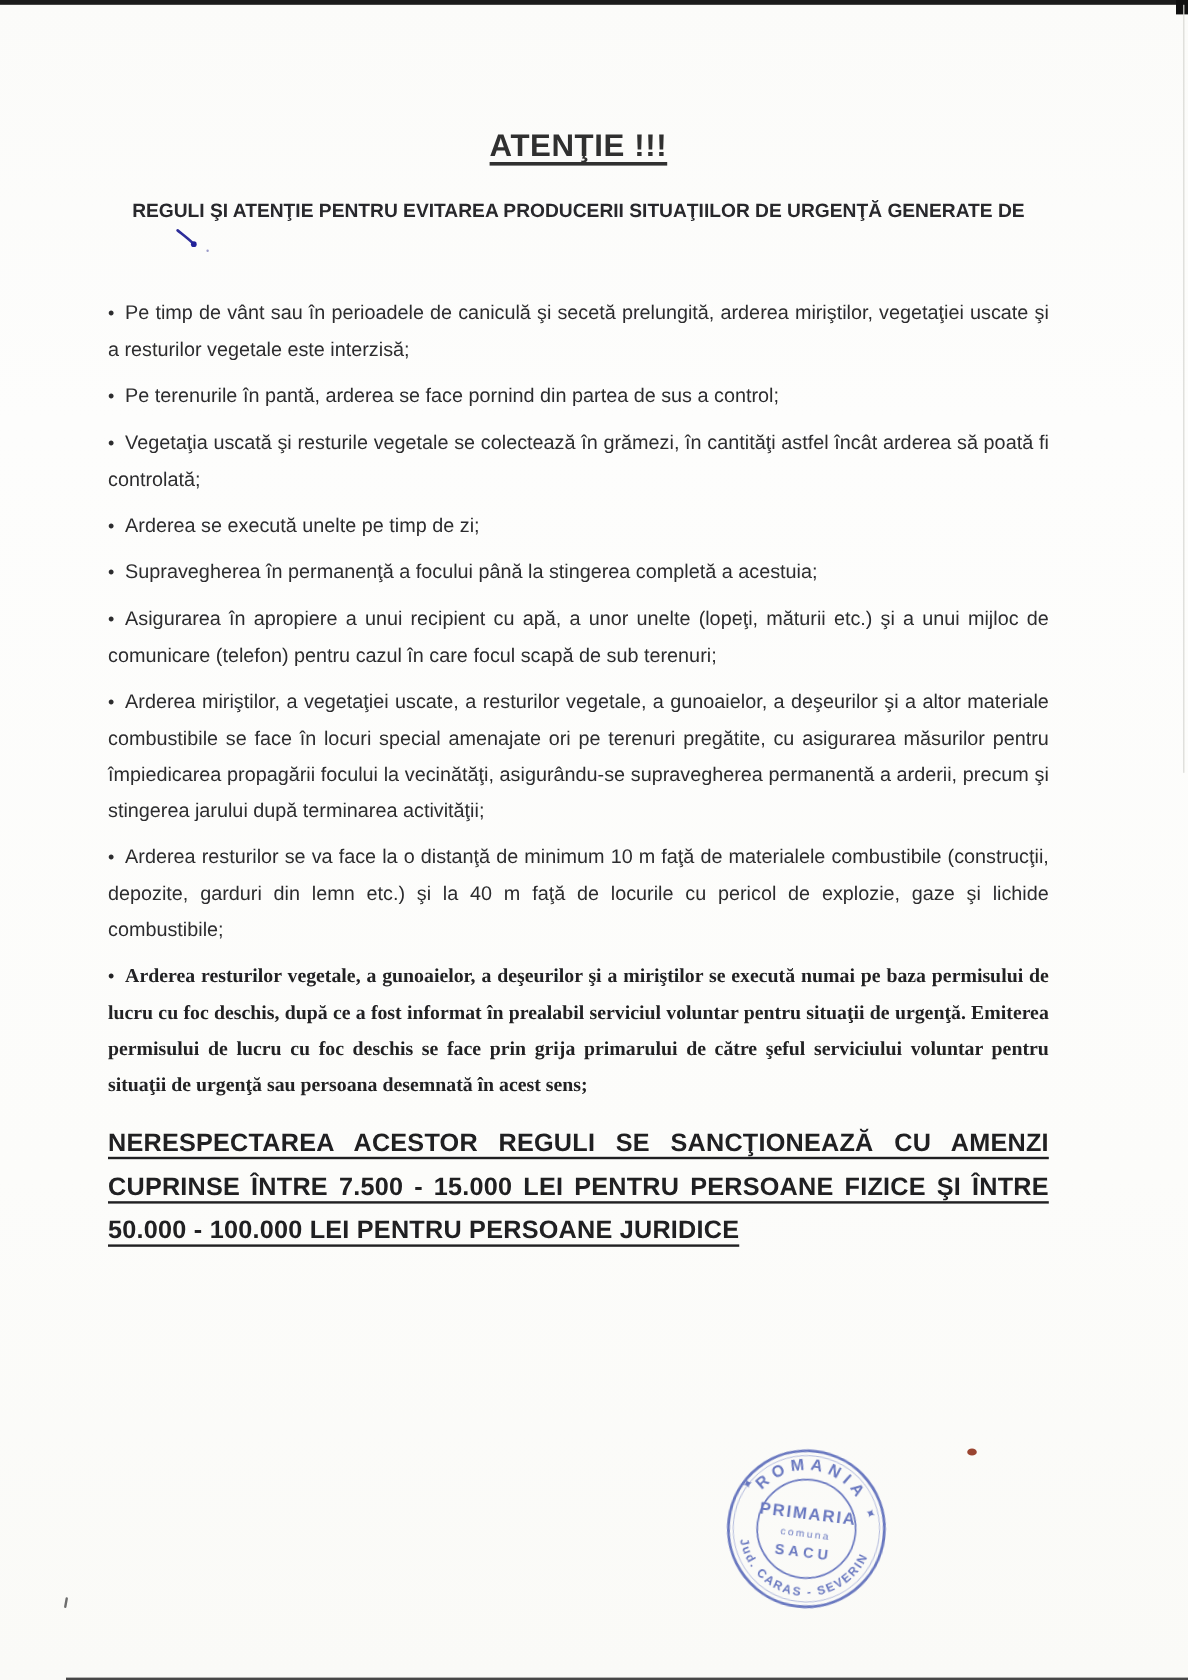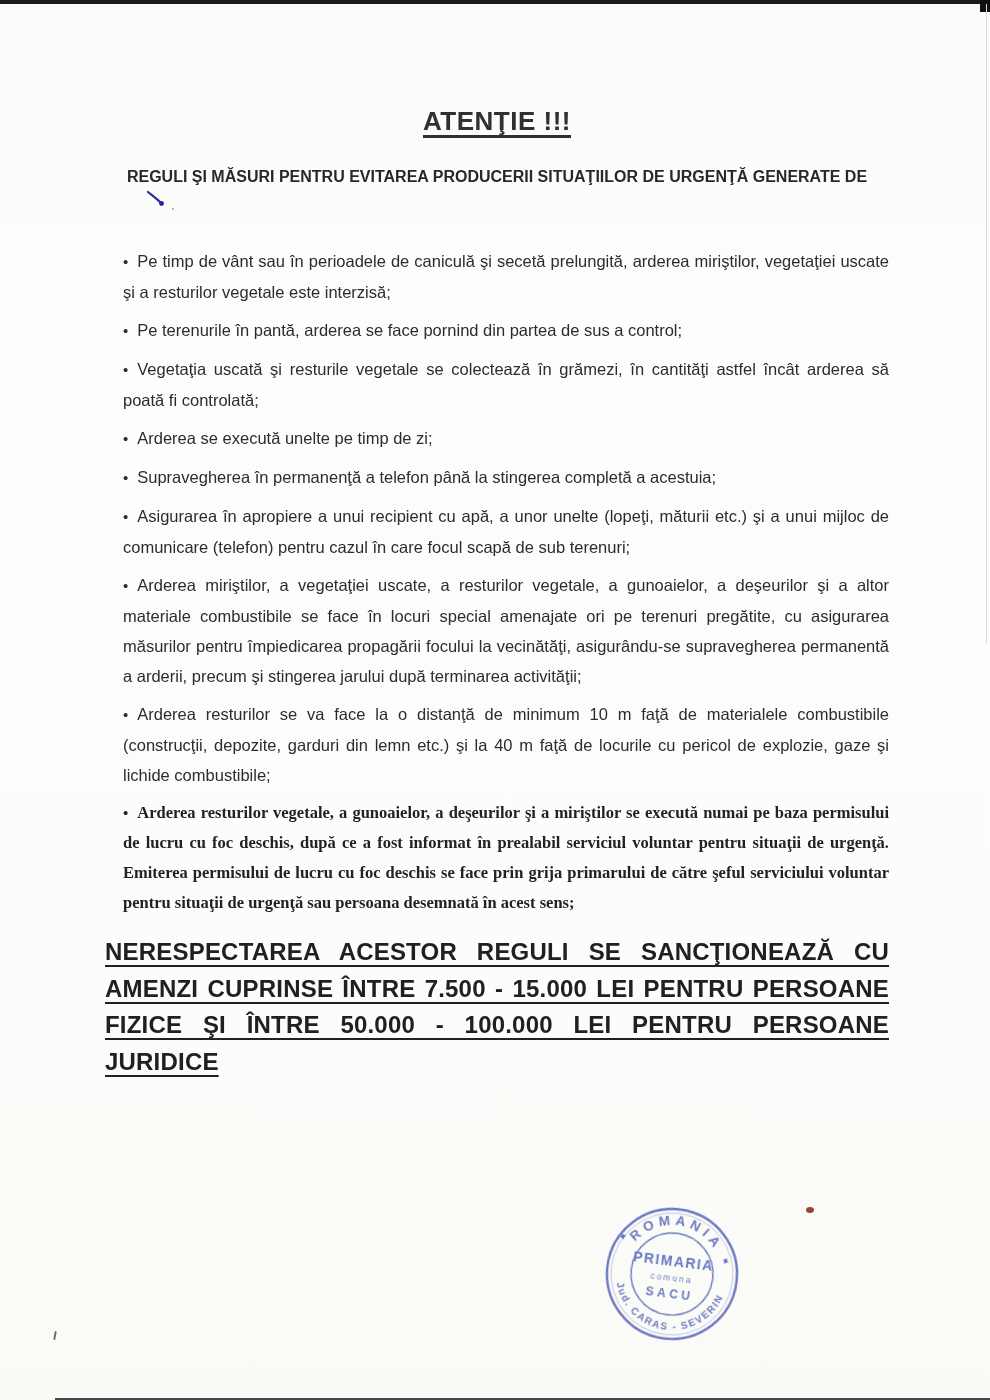--- a/index.html
+++ b/index.html
@@ -14,43 +14,42 @@
     background: linear-gradient(180deg, #fbfbf9 0%, #fdfdfc 25%, #fcfcfa 70%, #fafaf7 100%);
     color: #272727;
   }
 
   
   .edge-top    { position: absolute; top: 0; left: 0; right: 0; height: 4px; background: #1b1b1b; }
   .corner-mark { position: absolute; top: 0; right: 0; width: 10px; height: 12px; background: #101010; }
   .edge-right-line { position: absolute; top: 4px; right: 3px; width: 1px; height: 640px; background: #d9d9d5; }
   .edge-bottom { position: absolute; bottom: 0; left: 55px; right: 0; height: 2px; background: #474747; }
 
-  .content { position: absolute; left: 105px; top: 0; width: 784px; }
+  .content { position: absolute; left: 90px; top: 0; width: 784px; }
 
   .title { margin-top: 106px; text-align: center; font-size: 26px; font-weight: bold; color: #303030; letter-spacing: 0.5px; }
   .title span { text-decoration: underline; text-decoration-thickness: 2.5px; text-underline-offset: 5px; }
 
   .subtitle { margin-top: 26px; text-align: center; font-weight: bold; font-size: 16px; line-height: 28px; color: #28282c; }
   .subtitle div { white-space: nowrap; }
 
   .bullets { margin-top: 55px; }
   .bullet {
     font-size: 16.5px;
     line-height: 30px;
     text-align: justify;
     margin-bottom: 8px;
     color: #2c2c2e;
-    margin-left: 18px;
   }
   .bullet .marker { margin-right: 9px; font-size: 15px; }
   .bullet.bold { font-weight: bold; color: #222224; font-family: Liberation Serif, serif; }
 
   .warning {
     margin-top: 16px;
-    font-size: 24px;
+    font-size: 21px;
     font-weight: bold;
     line-height: 36.5px;
     text-align: justify;
     color: #202022;
     text-decoration: underline;
     text-decoration-thickness: 2px;
     text-underline-offset: 5px;
     letter-spacing: 0.2px;
   }
 
@@ -90,29 +89,29 @@
   <div class="edge-top"></div>
   <div class="corner-mark"></div>
   <div class="edge-right-line"></div>
   <div class="edge-bottom"></div>
 
   <div class="content">
 
     <h1 class="title"><span>ATENŢIE !!!</span></h1>
 
     <div class="subtitle">
-      <div>REGULI ŞI MĂSURI PENTRU EVITAREA PRODUCERII SITUAŢIILOR DE URGENŢĂ GENERATE DE</div>
+      <div>REGULI ŞI ATENŢIE PENTRU EVITAREA PRODUCERII SITUAŢIILOR DE URGENŢĂ GENERATE DE</div>
     </div>
 
     <div class="bullets">
       <p class="bullet"><span class="marker">•</span><span>Pe timp de vânt sau în perioadele de caniculă şi secetă prelungită, arderea miriştilor, vegetaţiei uscate şi a resturilor vegetale este interzisă;</span></p>
       <p class="bullet"><span class="marker">•</span><span>Pe terenurile în pantă, arderea se face pornind din partea de sus a control;</span></p>
       <p class="bullet"><span class="marker">•</span><span>Vegetaţia uscată şi resturile vegetale se colectează în grămezi, în cantităţi astfel încât arderea să poată fi controlată;</span></p>
       <p class="bullet"><span class="marker">•</span><span>Arderea se execută unelte pe timp de zi;</span></p>
-      <p class="bullet"><span class="marker">•</span><span>Supravegherea în permanenţă a telefon până la stingerea completă a acestuia;</span></p>
+      <p class="bullet"><span class="marker">•</span><span>Supravegherea în permanenţă a focului până la stingerea completă a acestuia;</span></p>
       <p class="bullet"><span class="marker">•</span><span>Asigurarea în apropiere a unui recipient cu apă, a unor unelte (lopeţi, măturii etc.) şi a unui mijloc de comunicare (telefon) pentru cazul în care focul scapă de sub terenuri;</span></p>
       <p class="bullet"><span class="marker">•</span><span>Arderea miriştilor, a vegetaţiei uscate, a resturilor vegetale, a gunoaielor, a deşeurilor şi a altor materiale combustibile se face în locuri special amenajate ori pe terenuri pregătite, cu asigurarea măsurilor pentru împiedicarea propagării focului la vecinătăţi, asigurându-se supravegherea permanentă a arderii, precum şi stingerea jarului după terminarea activităţii;</span></p>
       <p class="bullet"><span class="marker">•</span><span>Arderea resturilor se va face la o distanţă de minimum 10 m faţă de materialele combustibile (construcţii, depozite, garduri din lemn etc.) şi la 40 m faţă de locurile cu pericol de explozie, gaze şi lichide combustibile;</span></p>
       <p class="bullet bold"><span class="marker">•</span><span>Arderea resturilor vegetale, a gunoaielor, a deşeurilor şi a miriştilor se execută numai pe baza permisului de lucru cu foc deschis, după ce a fost informat în prealabil serviciul voluntar pentru situaţii de urgenţă. Emiterea permisului de lucru cu foc deschis se face prin grija primarului de către şeful serviciului voluntar pentru situaţii de urgenţă sau persoana desemnată în acest sens;</span></p>
     </div>
 
     <p class="warning">NERESPECTAREA ACESTOR REGULI SE SANCŢIONEAZĂ CU AMENZI CUPRINSE ÎNTRE 7.500 - 15.000 LEI PENTRU PERSOANE FIZICE ŞI ÎNTRE 50.000 - 100.000 LEI PENTRU PERSOANE JURIDICE</p>
 
   </div>
 

